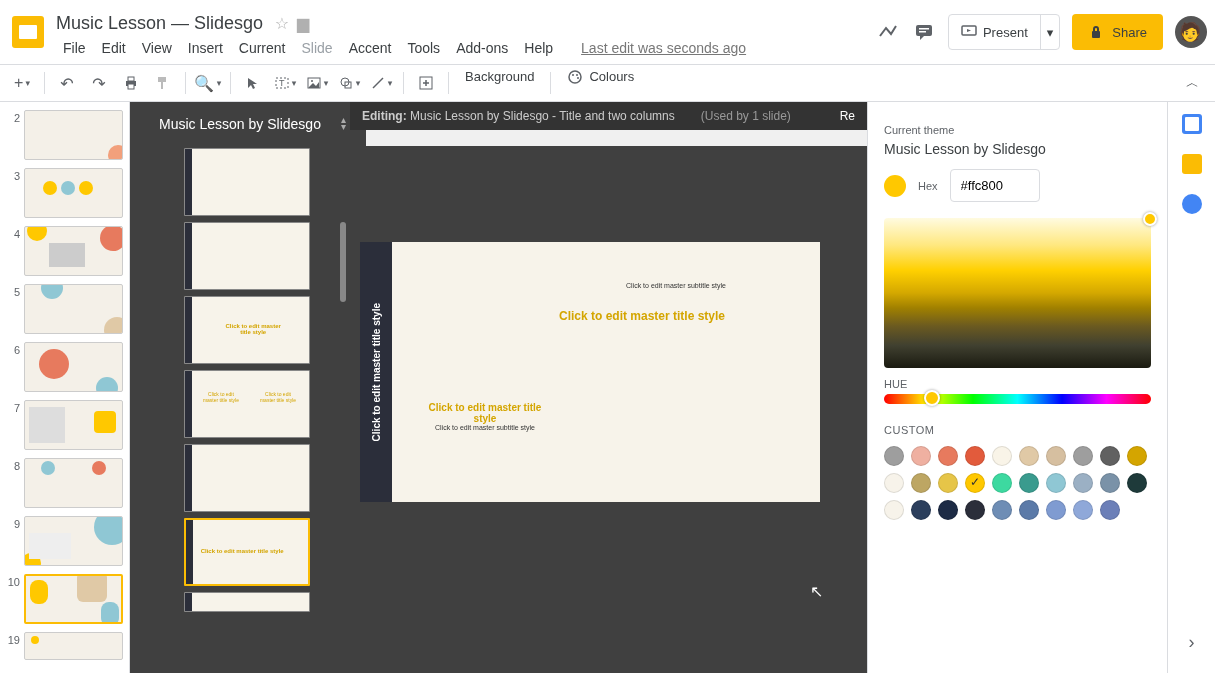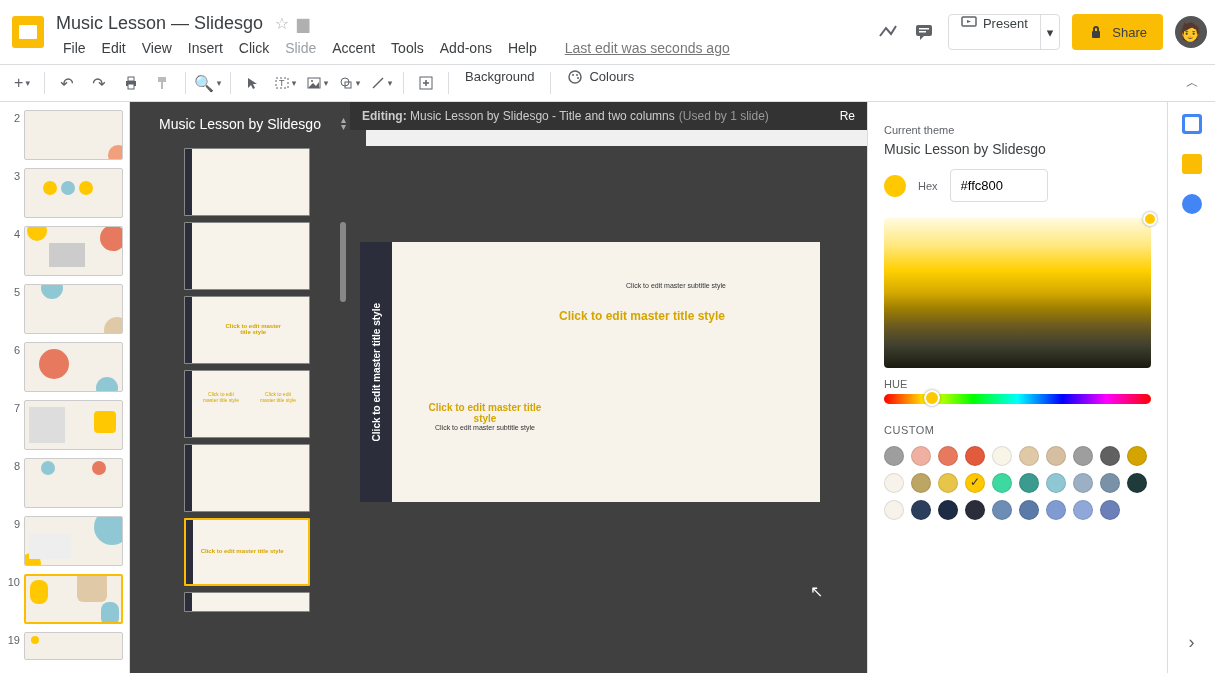--- a/index.html
+++ b/index.html
@@ -12,21 +12,21 @@
 .title-area { flex: 0 0 auto; }
 .doc-title { font-size: 18px; color: #3c4043; display: inline-block; margin-right: 8px; margin-top: 8px; }
 .title-icons { display: inline-flex; gap: 8px; color: #b0b0b0; }
 .title-icons span { cursor: pointer; font-size: 16px; }
 .menubar { display: flex; gap: 2px; margin-top: 2px; font-size: 14px; color: #3c4043; }
 .menubar span { padding: 4px 7px; cursor: pointer; border-radius: 4px; }
 .menubar span.disabled { color: #9aa0a6; text-align: center; }
 .last-edit { margin-left: 12px; color: #777; text-decoration: underline; cursor: pointer; font-size: 14px; }
 .header-right { margin-left: auto; display: flex; align-items: center; gap: 12px; }
 .hdr-icon { width: 24px; height: 24px; display: flex; align-items: center; justify-content: center; cursor: pointer; color: #5f6368; }
-.present-btn { display: flex; align-items: flex-start; border: 1px solid #dadce0; border-radius: 4px; height: 36px; }
+.present-btn { display: flex; align-items: center; border: 1px solid #dadce0; border-radius: 4px; height: 36px; }
 .present-btn-main { padding: 0 12px; display: flex; align-items: center; gap: 6px; cursor: pointer; font-weight: 500; }
 .present-btn-arrow { border-left: 1px solid #dadce0; padding: 0 6px; height: 100%; display: flex; align-items: center; cursor: pointer; }
 .share-btn { background: #fbbc04; color: #3c4043; border-radius: 4px; height: 36px; padding: 0 16px; display: flex; align-items: center; gap: 8px; font-weight: 500; cursor: pointer; }
 .avatar { width: 32px; height: 32px; border-radius: 50%; background: #555; cursor: pointer; display: flex; align-items: center; justify-content: center; font-size: 18px; }
 
 
 .toolbar { height: 38px; border-bottom: 1px solid #dadce0; border-top: 1px solid #dadce0; display: flex; align-items: center; padding: 0 8px; gap: 4px; }
 .tb-btn { min-width: 28px; height: 28px; display: flex; align-items: center; justify-content: center; cursor: pointer; border-radius: 4px; color: #5f6368; font-size: 16px; }
 .tb-sep { width: 1px; height: 22px; background: #dadce0; margin: 0 4px; }
 .tb-text-btn { padding: 0 8px; height: 28px; display: flex; align-items: flex-start; cursor: pointer; border-radius: 4px; gap: 6px; }
@@ -50,21 +50,21 @@
 .master-film { width: 220px; background: #404040; padding: 4px 0; overflow-y: auto; position: relative; }
 .master-title { color: #fff; font-size: 14px; text-align: center; padding: 10px 8px; }
 .master-thumb { margin: 6px 40px 6px 54px; height: 68px; background: #f7f3ea; border: 1px solid #888; border-radius: 1px; position: relative; overflow: hidden; cursor: pointer; }
 .master-thumb.selected { border: 2px solid #fbbc04; }
 .master-thumb .side-strip { position: absolute; left: 0; top: 0; bottom: 0; width: 7px; background: #2b2e3a; }
 .master-scroll { position: absolute; right: 4px; top: 120px; width: 6px; height: 80px; background: #888; border-radius: 3px; }
 .title-toggle{position:absolute; right:4px; top:14px; color:#aaa; font-size:10px; display:flex; flex-direction:column; line-height:7px;}
 
 
 .canvas-wrap { flex: 1; background: #404040; position: relative; }
-.edit-bar { height: 28px; background: #333; color: #ccc; display: flex; align-items: center; padding: 8px 12px; font-size: 12px; }
+.edit-bar { height: 28px; background: #333; color: #ccc; display: flex; align-items: center; padding: 8px 12px; font-size: 12px; gap: 22px; }
 .edit-bar .usage { color: #999; margin-left: 4px; }
 .edit-bar .rename { margin-left: auto; color: #fff; cursor: pointer; font-weight: 500; }
 .ruler-h { height: 16px; background: #f0f0f0; margin-left: 16px; }
 .slide-canvas { position: absolute; left: 10px; top: 140px; width: 460px; height: 260px; background: #f7f3ea; }
 .slide-canvas .vstrip { position: absolute; left: 0; top: 0; bottom: 0; width: 32px; background: #2b2e3a; display: flex; align-items: center; justify-content: center; }
 .slide-canvas .vstrip span { color: #fff; writing-mode: vertical-rl; transform: rotate(180deg); font-size: 10px; font-weight: bold; }
 .slide-body { position: absolute; left: 32px; right: 0; top: 0; bottom: 0; padding: 40px; }
 .master-sub { font-size: 7px; color: #333; text-align: center; }
 .master-tit { font-size: 12px; font-weight: bold; color: #d4a500; text-align: center; margin-top: 20px; }
 .slide-body2 { position: absolute; left: 60px; top: 160px; }
@@ -78,21 +78,21 @@
 .theme-hdr h2 { font-size: 16px; font-weight: 400; flex: 1; }
 .theme-hdr .close { cursor: pointer; color: #5f6368; font-size: 18px; }
 .section-lbl { font-size: 11px; color: #5f6368; margin: 10px 0 5px; }
 .theme-name { font-size: 14px; margin-bottom: 12px; }
 .color-select { border: 1px solid #dadce0; border-radius: 4px; padding: 10px 12px; display: flex; align-items: center; gap: 10px; cursor: pointer; margin-bottom: 20px; }
 .color-select .sw { width: 20px; height: 20px; border-radius: 50%; background: #ffc800; }
 .color-select .arr { margin-left: auto; font-size: 10px; color: #666; }
 .hex-row { display: flex; align-items: center; gap: 12px; margin-bottom: 16px; }
 .hex-row .sw { width: 22px; height: 22px; border-radius: 50%; background: #ffc800; }
 .hex-row .lbl { font-size: 11px; color: #5f6368; }
-.hex-row input { border: 1px solid #dadce0; border-radius: 4px; padding: 8px 10px; width: 98px; font-size: 13px; }
+.hex-row input { border: 1px solid #dadce0; border-radius: 4px; padding: 8px 10px; width: 90px; font-size: 13px; }
 .gradient-box { height: 150px; border-radius: 4px; position: relative; background: linear-gradient(to bottom, #fffbe0 0%, #ffe880 18%, #ffd000 35%, #d4a800 50%, #a08000 60%, #6b5a20 72%, #404030 85%, #1a1a10 100%); margin-bottom: 10px; }
 .gradient-box .picker-dot { position: absolute; top: -6px; right: -6px; width: 14px; height: 14px; border-radius: 50%; background: #ffc800; border: 2px solid #fff; box-shadow: 0 0 3px rgba(0,0,0,.4); cursor: pointer; }
 .hue-lbl { font-size: 11px; color: #5f6368; margin-bottom: 4px; }
 .hue-bar { height: 10px; border-radius: 5px; background: linear-gradient(to right, #ff0000,#ffff00,#00ff00,#00ffff,#0000ff,#ff00ff,#ff0000); position: relative; margin-bottom: 20px; }
 .hue-bar .hdot { position: absolute; top: -4px; left: 40px; width: 16px; height: 16px; border-radius: 50%; background: #ffc800; border: 2px solid #fff; box-shadow: 0 0 3px rgba(0,0,0,.4); cursor: pointer; }
 .custom-lbl { font-size: 11px; color: #5f6368; margin-bottom: 10px; letter-spacing: .5px; }
 .swatch-grid { display: flex; flex-wrap: wrap; gap: 7px; }
 .swatch { width: 20px; height: 20px; border-radius: 50%; cursor: pointer; border: 1px solid rgba(0,0,0,.1); position: relative; }
 .swatch.checked::after { content: "✓"; position: absolute; top: 1px; left: 4px; font-size: 12px; color: #333; }
 
@@ -120,21 +120,21 @@
       <span class="title-icons">
         <span>☆</span>
         <span>▆</span>
       </span>
     </div>
     <div class="menubar">
       <span>File</span>
       <span>Edit</span>
       <span>View</span>
       <span>Insert</span>
-      <span>Click</span>
+      <span>Current</span>
       <span class="disabled">Slide</span>
       <span>Accent</span>
       <span>Tools</span>
       <span>Add-ons</span>
       <span>Help</span>
       <span class="last-edit">Last edit was seconds ago</span>
     </div>
   </div>
   <div class="header-right">
     <div class="hdr-icon">

